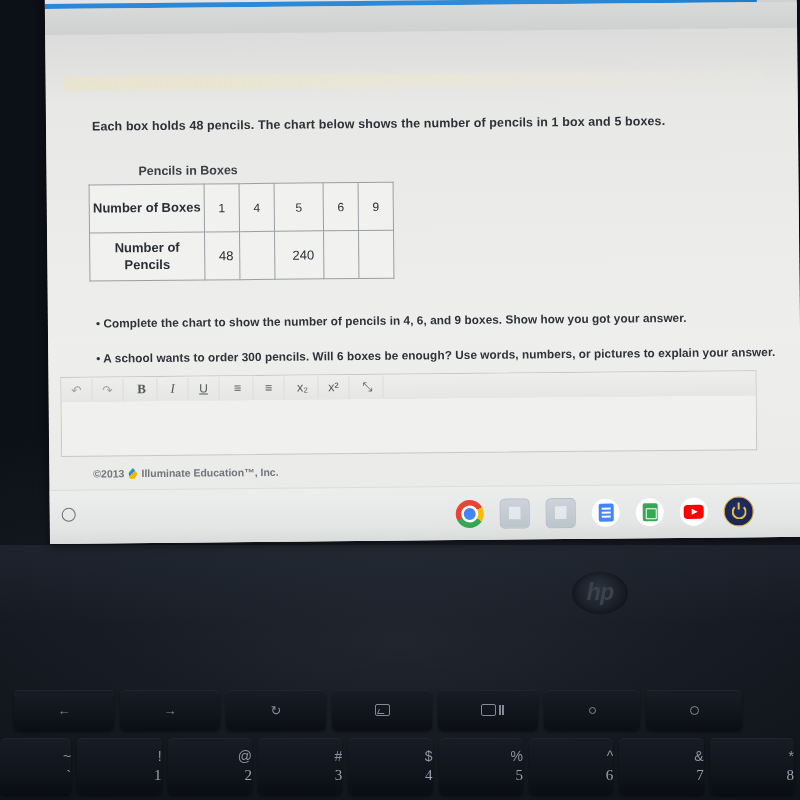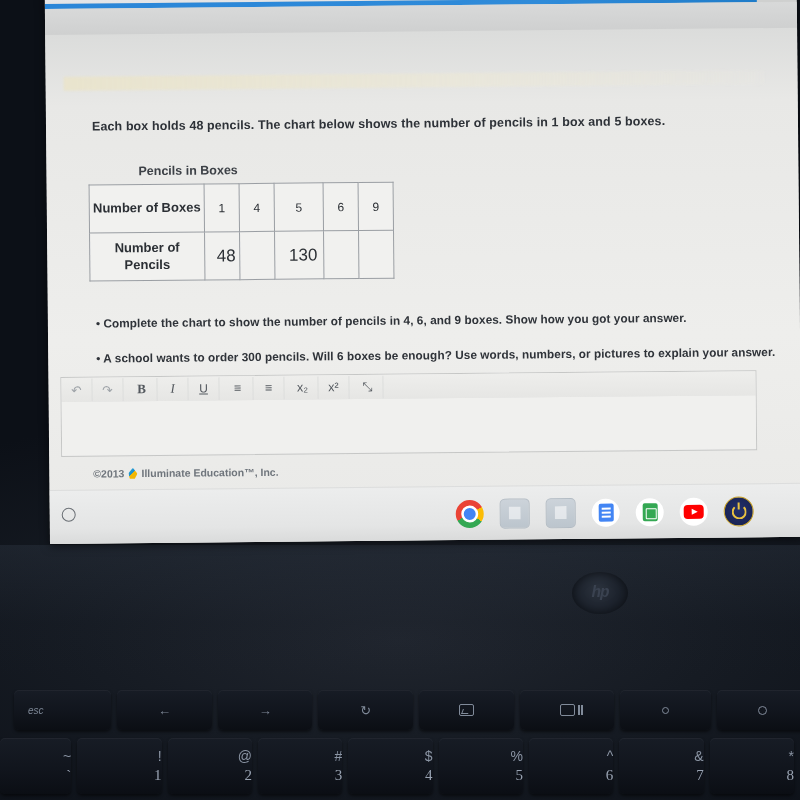--- a/index.html
+++ b/index.html
@@ -20,21 +20,21 @@
     position:absolute;left:0;top:545px;width:800px;height:130px;
     background:linear-gradient(180deg, rgba(90,105,125,.16) 0%, rgba(40,50,64,.05) 60%, rgba(0,0,0,0) 100%);
     pointer-events:none;
   }
   .hp-logo{
     position:absolute;left:572px;top:572px;width:56px;height:42px;
     border-radius:50%;
     background:radial-gradient(circle at 46% 40%, #2b323d 0%, #1b212b 60%, #151a22 100%);
     display:flex;align-items:center;justify-content:center;
     font-family:Liberation Mono, monospace;
-    font-style:italic;font-weight:700;font-size:16px;
+    font-style:italic;font-weight:700;font-size:24px;
     color:#3a4250;letter-spacing:-1px;
     box-shadow:0 0 10px rgba(0,0,0,.5) inset;
   }
 
   
   .screen{
     position:absolute;left:50px;top:-12px;width:752px;height:556px;
     background:#cfd0cf;
     transform:rotate(-0.55deg);
     transform-origin:0 100%;
@@ -95,21 +95,21 @@
     vertical-align:middle;
     background:#f1f1ef;
   }
   .tbl td.hdr{
     width:112px;height:45px;font-size:13px;font-weight:700;line-height:1.25;
   }
   .tbl td.num{
     width:24px;height:45px;font-size:12px;font-weight:500;
   }
   .tbl td.num.wide{width:38px;}
-  .tbl td.val{font-size:17px;padding-left:9px;}
+  .tbl td.val{font-size:13px;padding-left:9px;}
 
   
   .bullet{
     position:absolute;font-size:11.8px;color:#2f3339;font-weight:600;
     letter-spacing:.05px;
   }
   .b1{left:-3px;top:282px;width:700px;}
   .b2{left:-3px;top:317px;width:740px;}
 
   
@@ -291,21 +291,21 @@
           <td class="num">1</td>
           <td class="num">4</td>
           <td class="num wide">5</td>
           <td class="num">6</td>
           <td class="num">9</td>
         </tr>
         <tr>
           <td class="hdr">Number of Pencils</td>
           <td class="num val">48</td>
           <td class="num val"></td>
-          <td class="num val wide">130</td>
+          <td class="num val wide">240</td>
           <td class="num val"></td>
           <td class="num val"></td>
         </tr>
       </tbody>
         </table>
 
       <div class="bullet b1" style="left:48px;">
         <span>•</span>
         <span>Complete the chart to show the number of pencils in 4, 6, and 9 boxes. Show how you got your answer.</span>
       </div>
@@ -381,23 +381,20 @@
         </div>
       </div>
 
     </div>
   </div>
 </div>
 
 <div class="keyboard">
 
   <div class="krow krow1" style="padding-left:14px;">
-    <div class="key" style="width:88px;justify-content:flex-start;padding-left:14px;">
-      <span class="esc">esc</span>
-    </div>
     <div class="key" style="width:100px;">
       <span class="fn">←</span>
     </div>
     <div class="key" style="width:100px;">
       <span class="fn">→</span>
     </div>
     <div class="key" style="width:100px;">
       <span class="fn">↻</span>
     </div>
     <div class="key" style="width:100px;">

